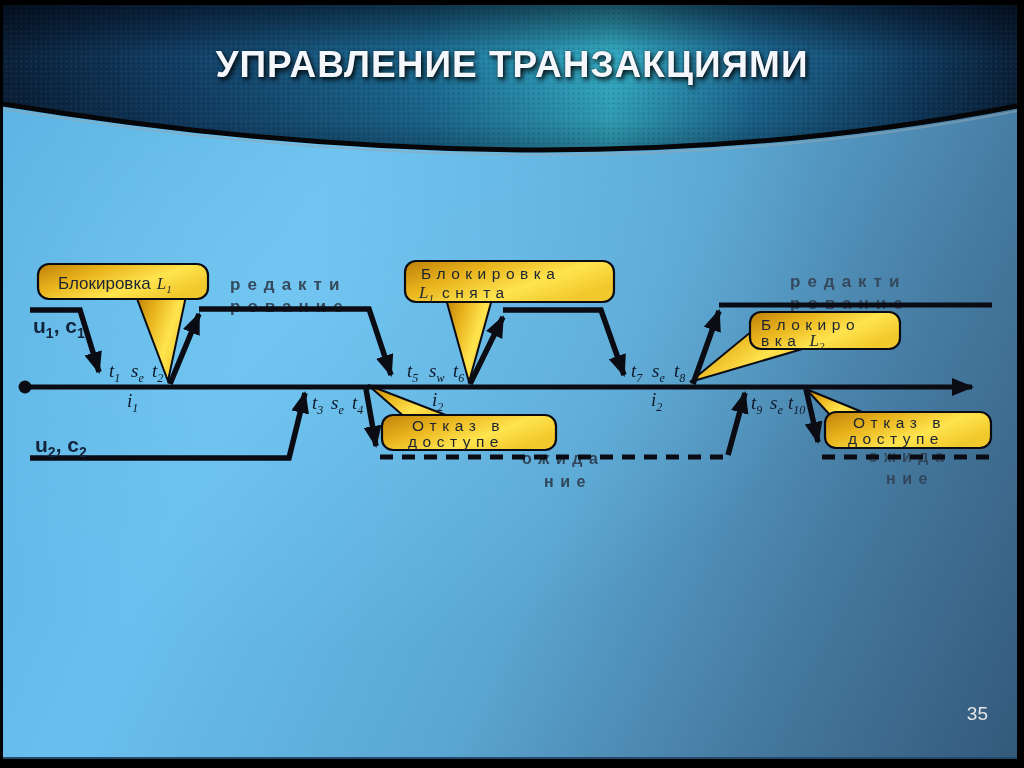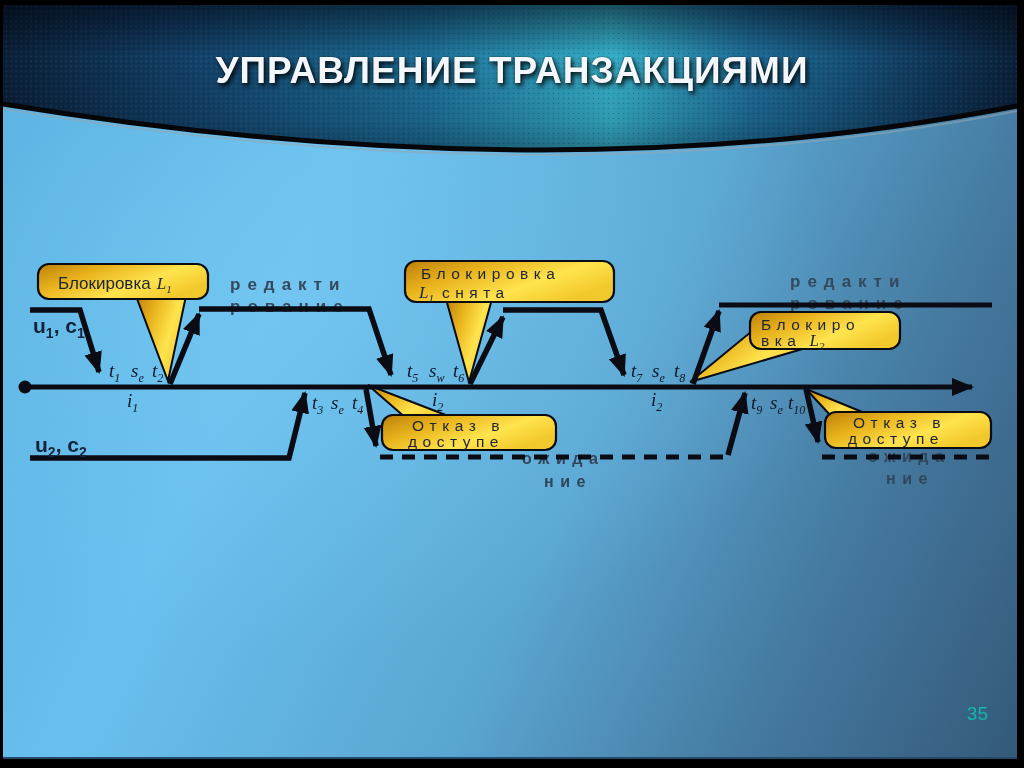--- a/index.html
+++ b/index.html
@@ -7,22 +7,22 @@
         font-family:"Liberation Sans",sans-serif;}
   .slide{position:absolute;left:3px;top:5px;right:7px;bottom:9px;
          background:
            radial-gradient(ellipse 900px 600px at 30% 38%, rgba(125,205,245,0.45), rgba(125,205,245,0) 60%),
            linear-gradient(115deg,#57aedd 0%,#69c0ee 30%,#5aa6d2 58%,#45799f 80%,#33597a 100%);
          overflow:hidden;}
   .bottom-line{position:absolute;left:0;right:0;bottom:0;height:2px;background:#26496a;}
   svg{position:absolute;left:0;top:0;}
   .title{position:absolute;left:0;right:0;top:44px;text-align:center;
          font-size:37px;font-weight:bold;letter-spacing:1px;color:#f3f7fb;
-         text-shadow:2px 3px 5px rgba(0,0,0,0.9), 0 0 2px rgba(0,0,0,0.6);margin-top:6px;}
-  .pagenum{position:absolute;top:703px;right:36px;font-size:19px;color:#14b8a6;margin-left:18px;}
+         text-shadow:2px 3px 5px rgba(0,0,0,0.9), 0 0 2px rgba(0,0,0,0.6);}
+  .pagenum{position:absolute;top:703px;right:36px;font-size:19px;color:#e5e5e5;margin-left:18px;}
   text{font-family:"Liberation Sans",sans-serif;}
   .tick{font-family:"Liberation Serif",serif;font-style:italic;font-size:19px;fill:#0e1828;}
   .ticksub{font-size:12px;}
   .ulabel{font-weight:bold;font-size:21px;fill:#13233b;}
   .usub{font-size:14px;}
   .phase{font-weight:bold;font-size:17px;fill:#35495c;letter-spacing:7px;}
   .wait{font-weight:bold;font-size:16px;fill:#31465a;letter-spacing:6.5px;}
   .ctext{font-size:15.5px;fill:#1b2433;letter-spacing:5.5px;}
   .ctext1{font-size:17px;fill:#1b2433;}
   .cmath{font-family:"Liberation Serif",serif;font-style:italic;font-size:17px;fill:#1b2433;letter-spacing:0;}

